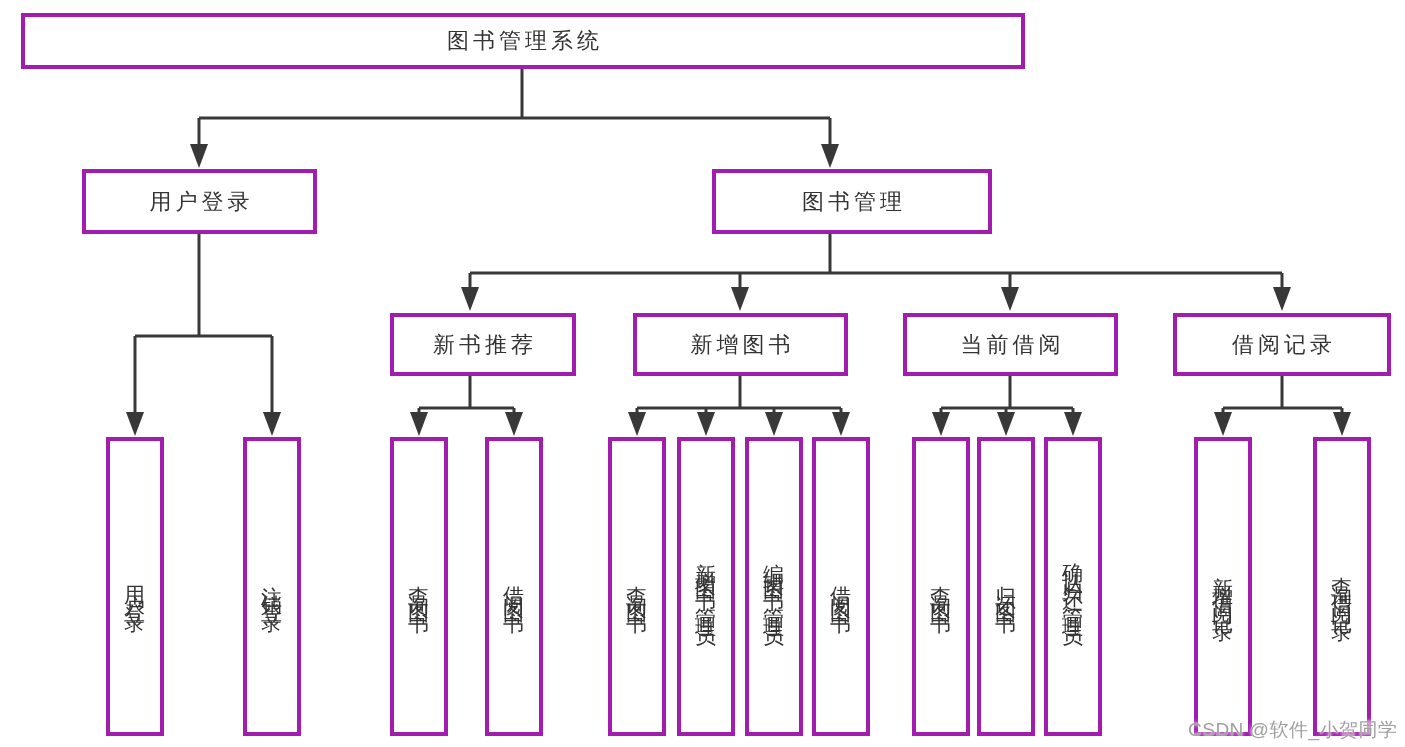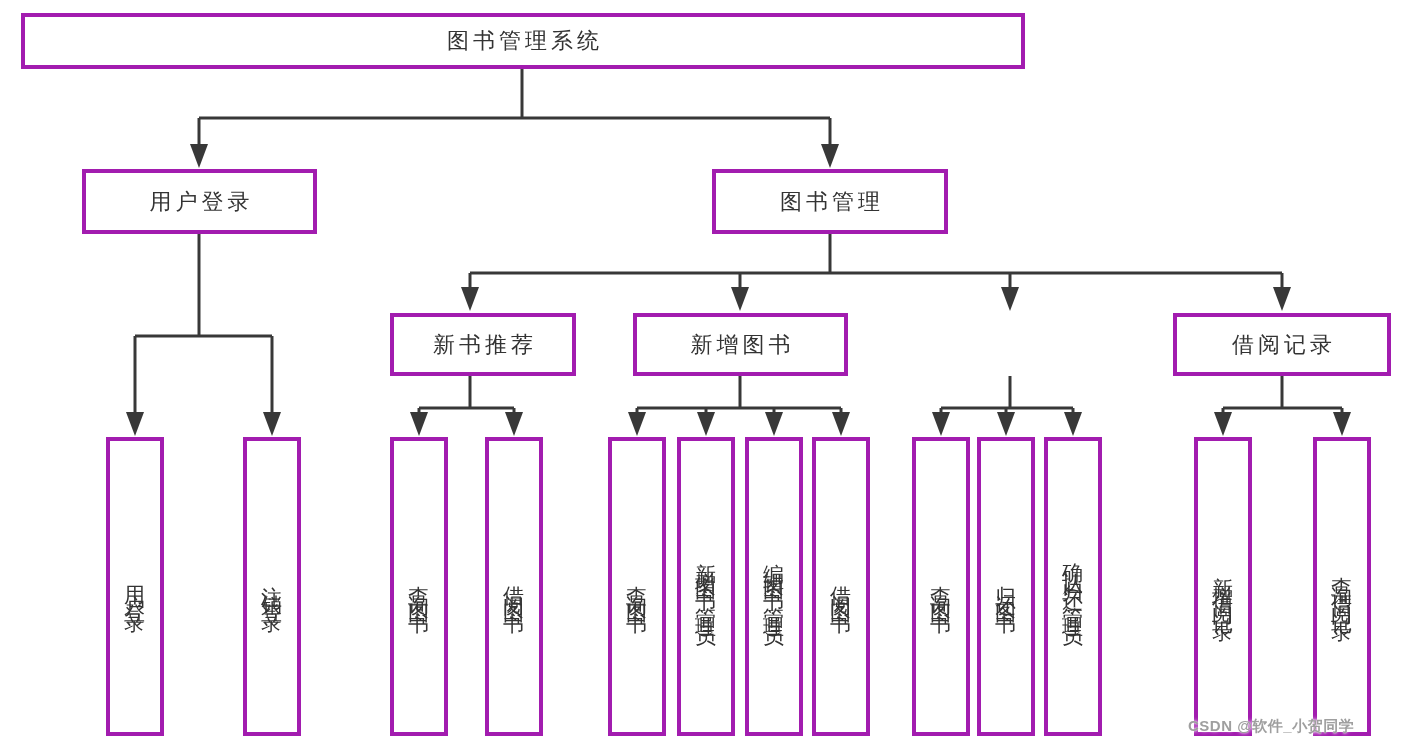--- a/index.html
+++ b/index.html
@@ -38,27 +38,26 @@
     font-size: 21px;
     line-height: 1.2;
     letter-spacing: 9px;
     color: #333333;
     white-space: nowrap;
   }
   .watermark {
     position: absolute;
     left: 1188px;
     top: 717px;
-    font-size: 15px;
+    font-size: 19px;
     letter-spacing: 0.5px;
     color: #9f9f9f;
     text-shadow: 0 0 2px #ffffff, 0 0 4px #ffffff;
     z-index: 10;
     white-space: nowrap;
-    font-weight: bold;
   }
 </style>
 </head>
 <body>
 
 <div class="canvas">
 
   <svg class="connectors" viewBox="0 0 1405 747" xmlns="http://www.w3.org/2000/svg" stroke="#383838" stroke-width="3" fill="#383838">
     <g>
       <line x1="522" y1="69" x2="522" y2="118"></line>
@@ -124,24 +123,25 @@
       <line x1="1223" y1="408" x2="1223" y2="416"></line>
       <polygon points="1214,412 1232,412 1223,436" stroke="none"></polygon>
       <line x1="1342" y1="408" x2="1342" y2="416"></line>
       <polygon points="1333,412 1351,412 1342,436" stroke="none"></polygon>
     </g>
   </svg>
 
   <div class="box h" style="left:21px; top:13px; width:1004px; height:56px;">图书管理系统</div>
 
   <div class="box h" style="left:82px; top:169px; width:235px; height:65px;">用户登录</div>
-  <div class="box h" style="left:712px; top:169px; width:236px; height:65px;">图书管理</div>
+  <div class="box h" style="left:712px; top:169px; width:280px; height:65px;">图书管理</div>
 
   <div class="box h" style="left:363px; top:313px; width:186px; height:63px;margin-left:27px;">新书推荐</div>
   <div class="box h" style="left:633px; top:313px; width:215px; height:63px;">新增图书</div>
+  <div class="box h" style="left:903px; top:313px; width:215px; height:63px;">当前借阅</div>
   <div class="box h" style="left:1173px; top:313px; width:218px; height:63px;">借阅记录</div>
 
   <div class="box v" style="left:106px; top:437px; width:58px; height:299px;">
     <span class="vtext">用户登录</span>
   </div>
   <div class="box v" style="left:243px; top:437px; width:58px; height:299px;">
     <span class="vtext">注销登录</span>
   </div>
 
   <div class="box v" style="left:390px; top:437px; width:58px; height:299px;">

